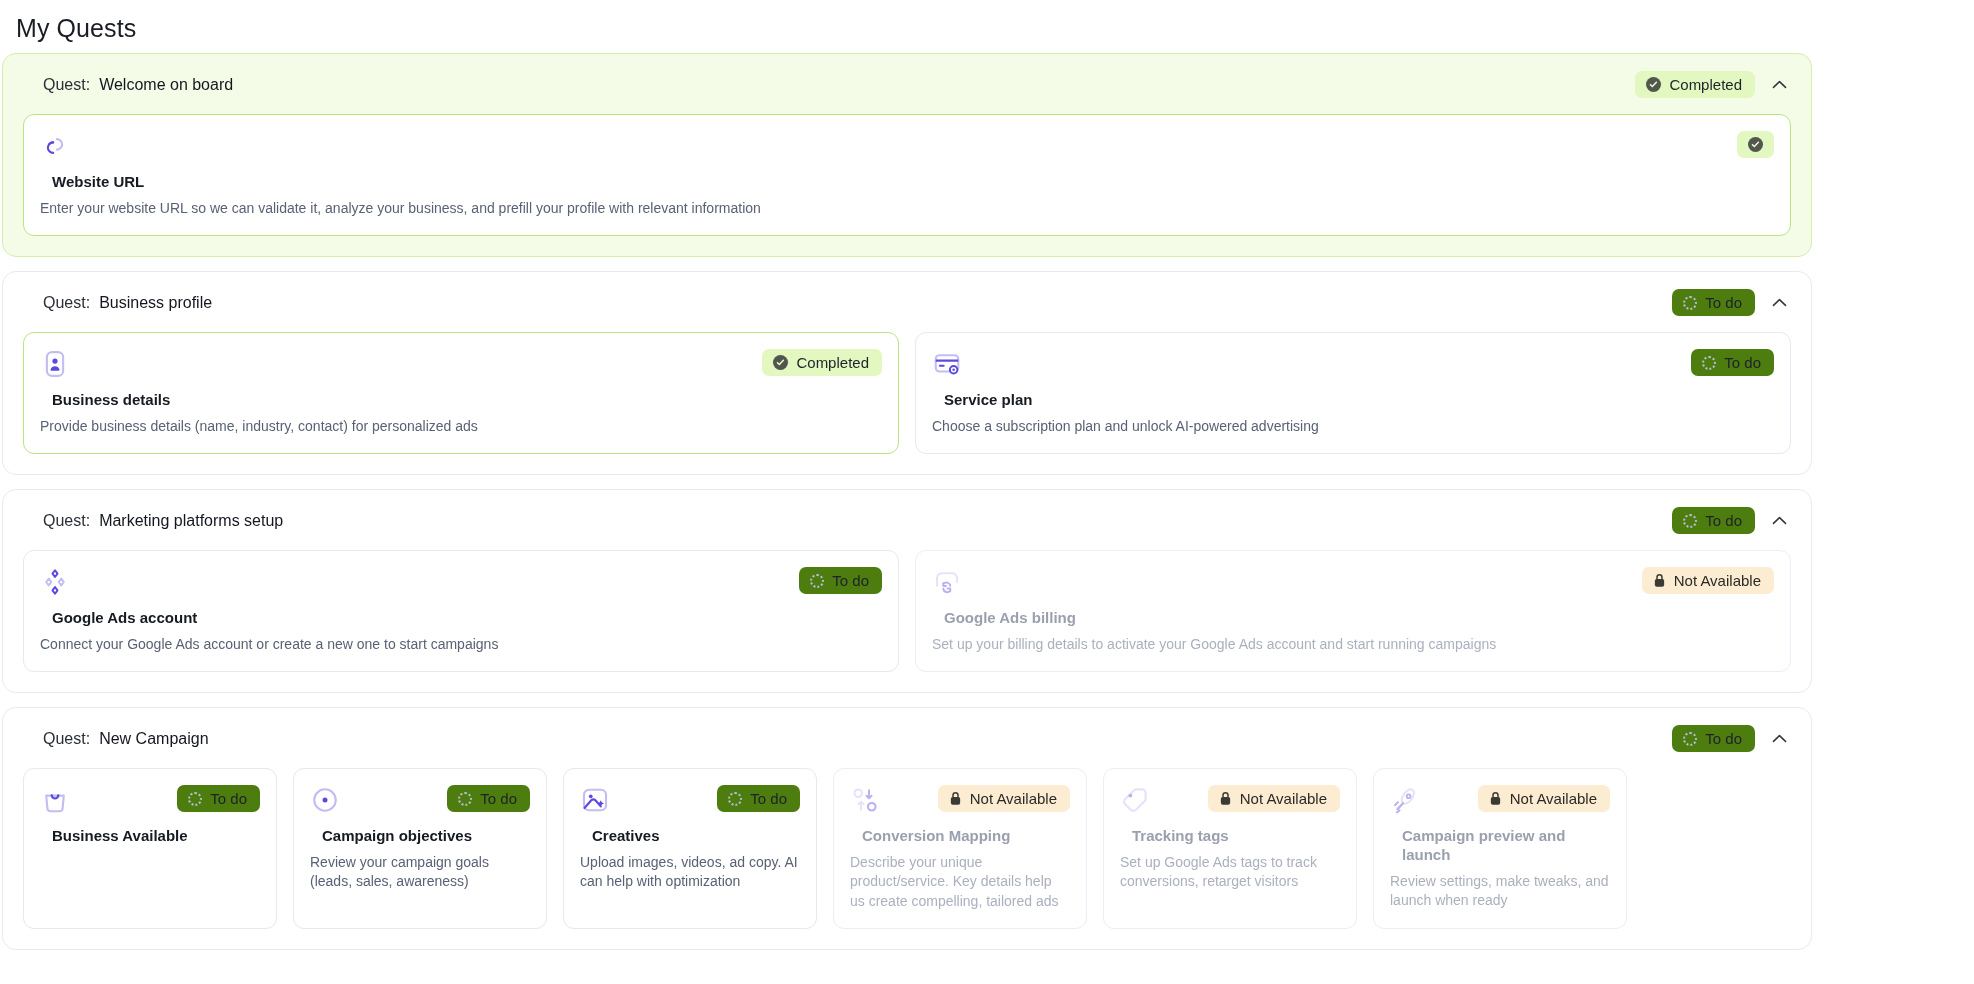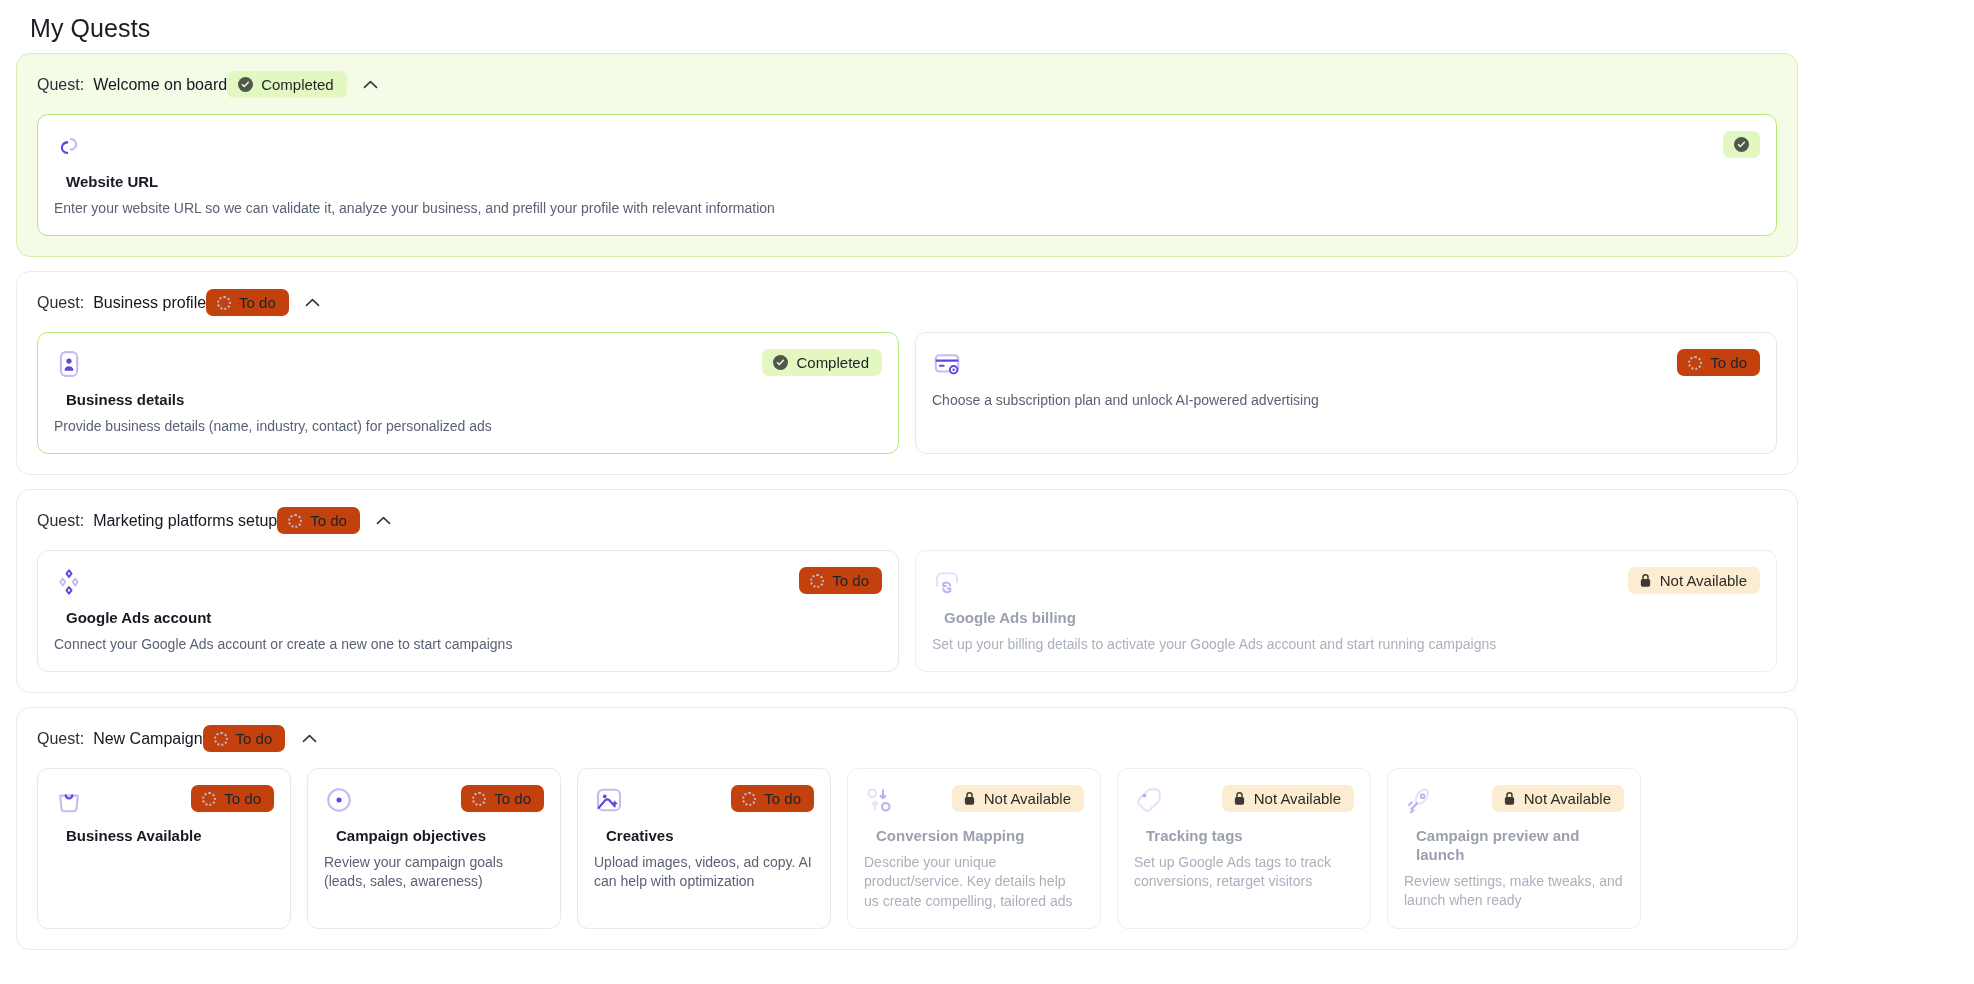--- a/index.html
+++ b/index.html
@@ -6,21 +6,21 @@
   html, body {
     width: 1974px;
     height: 984px;
     background: #ffffff;
     font-family: "Liberation Sans", sans-serif;
     overflow: hidden;
   }
   .page {
     width: 1814px;
     height: 984px;
-    padding: 0 16px;
+    padding: 0 2px;
     position: relative;
   }
 
   
   .page-title {
     font-size: 25px;
     color: #1a1d24;
     font-weight: 400;
     padding: 14px 0 10px 14px;
     letter-spacing: .1px;
@@ -35,22 +35,23 @@
     overflow: hidden;
   }
   .quest.completed {
     background: #f4fce7;
     border-color: #d4eeac;
   }
 
   .quest-head {
     display: flex;
     align-items: center;
-    justify-content: flex-start;
+    justify-content: space-between;
     padding: 17px 22px 16px 20px;
+    margin-left: 20px;
   }
   .quest-head-left {
     display: flex;
     align-items: baseline;
     gap: 9px;
     font-size: 16px;
   }
   .quest-label { color: #2a2e38; font-weight: 400; }
   .quest-name  { color: #141720; font-weight: 400; }
 
@@ -66,21 +67,21 @@
     align-items: center;
     gap: 8px;
     border-radius: 7px;
     padding: 6px 13px 6px 11px;
     font-size: 15px;
     font-weight: 400;
     line-height: 1;
     white-space: nowrap;
   }
   .badge.completed   { background: #e2f8c0; color: #1e2229; }
-  .badge.todo        { background: #c2410c; color: #1e2229; }
+  .badge.todo        { background: #4d7c0f; color: #1e2229; }
   .badge.unavailable { background: #fcedd2; color: #2b2a26; align-items: flex-end; }
   .badge.icon-only   { padding: 6px 11px; }
 
   .badge-dot-check {
     width: 15px; height: 15px; border-radius: 50%;
     background: #53564f;
     display: inline-flex; align-items: center; justify-content: center;
     flex: 0 0 auto;
   }
   .badge-dot-check svg { display: block; }
@@ -243,20 +244,21 @@
                 <path d="M6.3 13.4h3" stroke="#5b4ae0" stroke-width="1.7" stroke-linecap="round"></path>
                 <circle cx="17.3" cy="16.6" r="3.6" fill="#fff"></circle>
                 <circle cx="17.3" cy="16.6" r="3" stroke="#5b4ae0" stroke-width="1.6"></circle>
                 <circle cx="17.3" cy="16.6" r="1" fill="#5b4ae0"></circle>
               </svg>
               <span class="badge-slot badge todo">
                 <span class="badge-dot-todo"></span>
                 <span>To do</span>
               </span>
             </div>
+            <div class="task-title">Service plan</div>
             <div class="task-desc">Choose a subscription plan and unlock AI-powered advertising</div>
           </div>
         </div>
       </section>
       <section class="quest">
         <div class="quest-head">
           <div class="quest-head-left">
             <span class="quest-label">Quest:</span>
             <span class="quest-name">Marketing platforms setup</span>
           </div>

